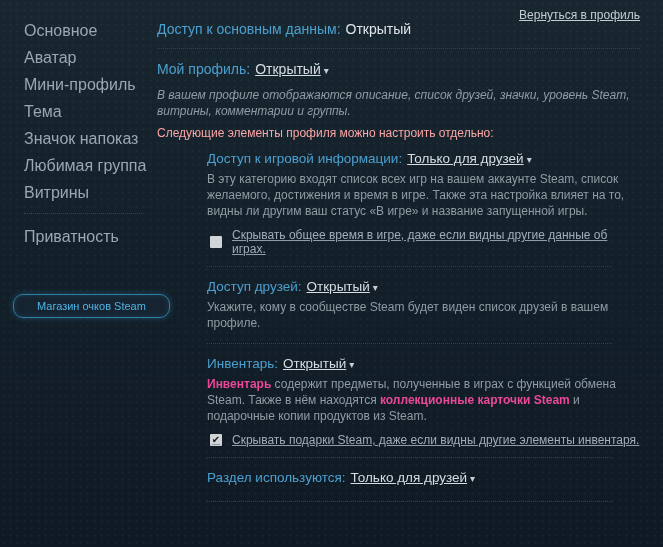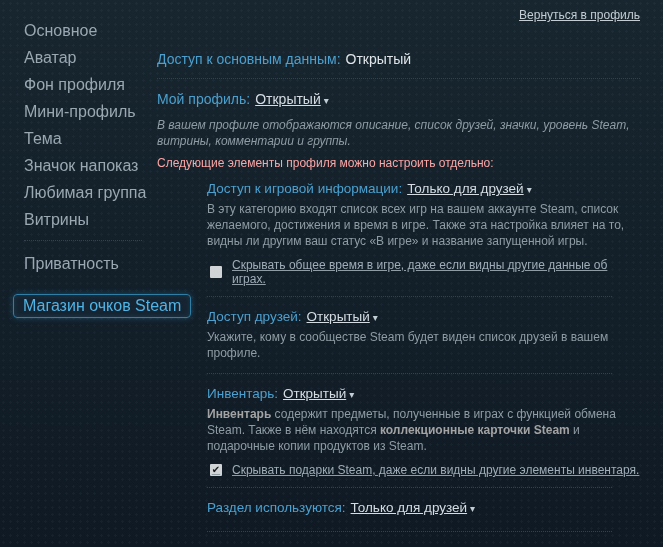--- a/index.html
+++ b/index.html
@@ -19,46 +19,46 @@
   .sidebar{ position:absolute; left:24px; top:24px; width:120px; }
   .sidebar-item{
     font-size:16px; line-height:14px; margin-bottom:13px;
     color:#9aa8b2; cursor:pointer; white-space:nowrap;
   }
   .sidebar-divider{
     border-top:1px dotted #33424e; margin:8px 0 16px 0; width:118px;
   }
   .points-shop-btn{
     position:absolute; left:13px; top:294px;
-    padding:5px 9px; font-size:16px; line-height:12px;
+    padding:5px 23px; font-size:11px; line-height:12px;
     color:#4fb3e5; background:rgba(23,38,50,0.85);
-    border:1px solid #2e7ea6; border-radius:4px;
+    border:1px solid #2e7ea6; border-radius:10px;
     box-shadow:0 0 6px rgba(46,126,166,0.45), inset 0 0 5px rgba(46,126,166,0.25);
     font-family:inherit; cursor:pointer; white-space:nowrap;
   }
 
   
   .return-link{
     position:absolute; top:8px; right:23px;
     font-size:12px; color:#c3ccd2; text-decoration:underline; cursor:pointer;
   }
-  .main{ position:absolute; left:157px; top:0; width:483px;margin-top:30px; }
+  .main{ position:absolute; left:157px; top:0; width:483px; }
 
   .section-heading{
     font-size:14px; line-height:16px; color:#4ba0cf; white-space:nowrap;
   }
   .section-heading .static-value{ color:#dfe5e8; margin-left:5px; }
   .dropdown{
     color:#d5dde2; margin-left:5px; cursor:pointer; display:inline-block;
   }
   .dropdown .dd-label{ text-decoration:underline; }
   .dropdown .dd-arrow{ font-size:10px; margin-left:3px; color:#c2cdd4; text-decoration:none; display:inline-block; }
 
   .para{ font-size:12px; line-height:16px; color:#8f9ca4; margin-top:9px; }
-  .para b{ color:#a3a3a3; font-weight:bold; }
+  .para b{ color:#ec4899; font-weight:bold; }
   .note{ font-size:12px; line-height:16px; color:#fca5a5; margin-top:6px; }
 
   .divider{ border-top:1px dotted #2e4250; margin-top:11px; }
 
   .h-gap{ margin-top:12px; }
   .subsections{ margin-left:50px; width:433px; margin-top:10px; }
   .sub-heading{ font-size:13.5px; }
   .sub-para{ margin-top:3px; }
   .sub-divider{ border-top:1px dotted #2e4250; margin-top:10px; width:405px; }
 
@@ -71,21 +71,20 @@
     flex:0 0 auto; cursor:pointer; font-weight:bold;
   }
   .checkbox-label{ font-size:12px; line-height:14px; color:#9fadb8; margin-left:10px; }
 </style>
 </head>
 <body>
 
 <nav class="sidebar">
   <div class="sidebar-item">Основное</div>
   <div class="sidebar-item">Аватар</div>
-  <div class="sidebar-item">Фон профиля</div>
   <div class="sidebar-item">Мини-профиль</div>
   <div class="sidebar-item">Тема</div>
   <div class="sidebar-item">Значок напоказ</div>
   <div class="sidebar-item">Любимая группа</div>
   <div class="sidebar-item">Витрины</div>
   <div class="sidebar-divider"></div>
   <div class="sidebar-item">Приватность</div>
 </nav>
 
 <button class="points-shop-btn">Магазин очков Steam</button>

